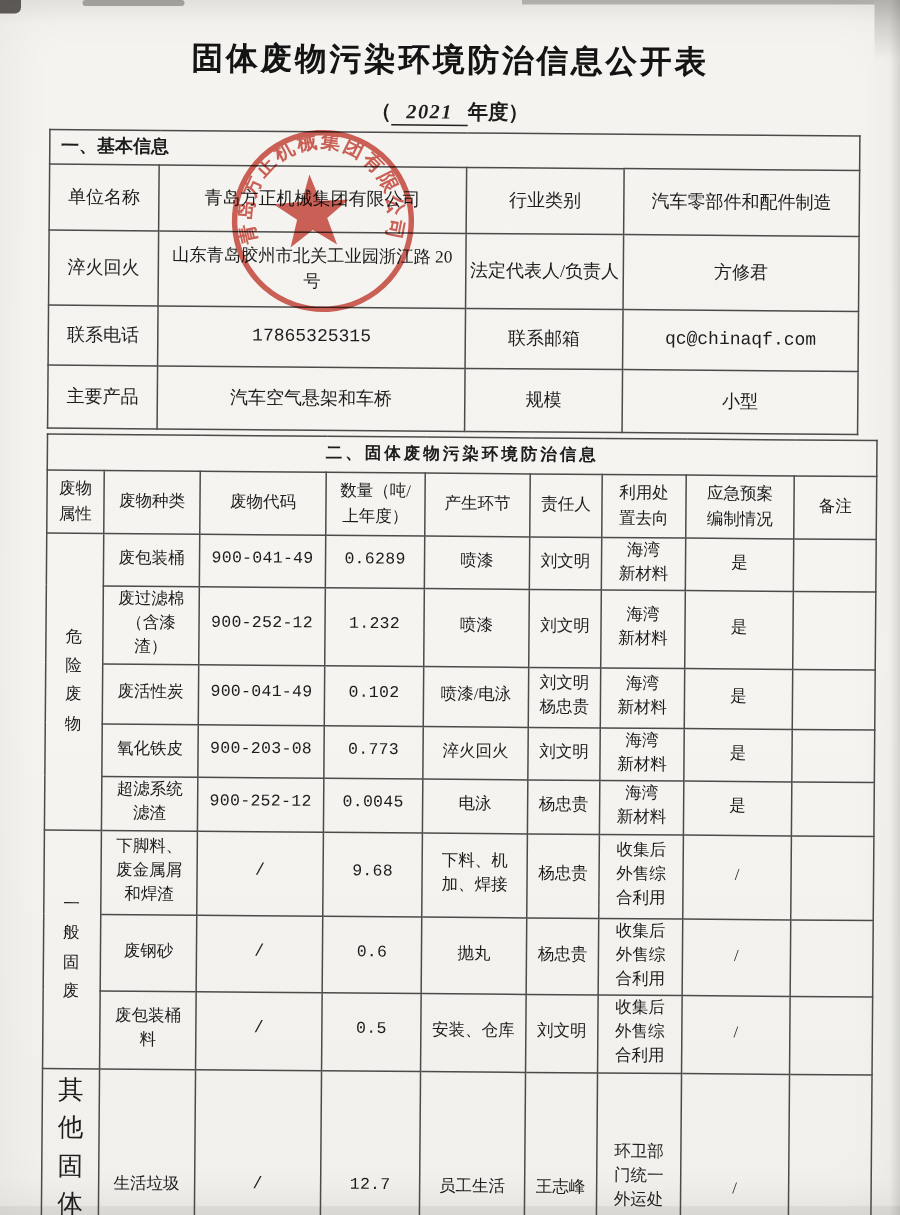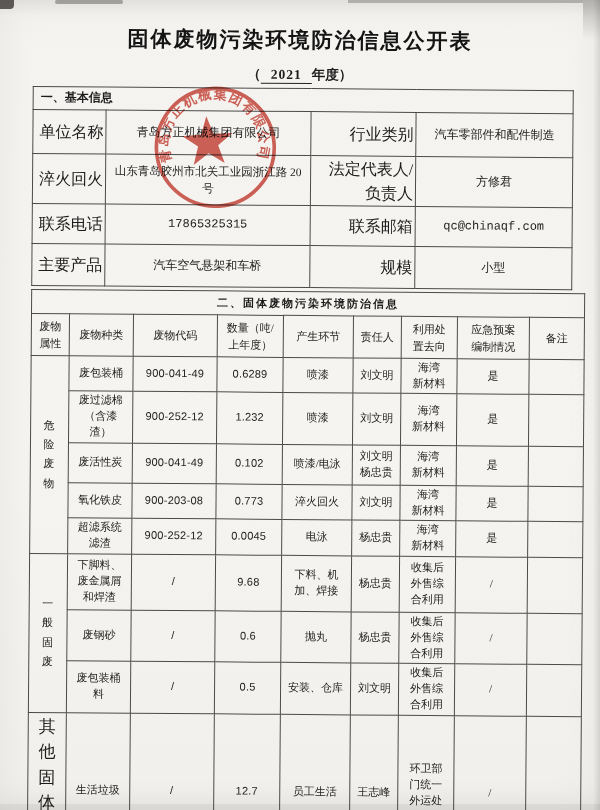--- a/index.html
+++ b/index.html
@@ -5,36 +5,36 @@
   html,body{margin:0;padding:0;}
   body{width:600px;height:810px;overflow:hidden;font-family:"Liberation Serif","DejaVu Serif",serif;}
   .page{position:relative;width:600px;height:810px;overflow:hidden;
     background:linear-gradient(180deg,#e9e7e3 0,#f4f3ef 16px,#f5f4f0 55%,#f1f0ec 97%,#eceae6 100%);
     box-shadow:inset 0 0 40px rgba(0,0,0,0.06);}
   .sheet{position:absolute;inset:0;transform:rotate(0.45deg);transform-origin:300px 60px;color:#1d1d1d;}
 
   .doc-title{position:absolute;top:26px;left:0;width:100%;text-align:center;
     font-size:21px;font-weight:bold;letter-spacing:2px;color:#141414;}
   .subtitle{position:absolute;top:66px;left:0;width:100%;text-align:center;font-size:13.5px;font-weight:bold;}
-  .subtitle .yr{display:inline-block;padding:0 10px;border-bottom:1.3px solid #222;font-weight:bold;letter-spacing:1px;}
+  .subtitle .yr{display:inline-block;padding:0 10px;border-bottom:1.3px solid #222;font-weight:bold;letter-spacing:1px;font-style:italic;}
 
   table{position:absolute;border-collapse:collapse;table-layout:fixed;}
   td{border:1px solid #4b4b4b;text-align:center;vertical-align:middle;
      white-space:pre-line;padding:1px 2px;line-height:1.45;overflow:hidden;}
   #t1{left:33px;top:88px;width:540px;border:1.4px solid #333;}
   #t2{left:33px;top:291px;width:553px;border:1.4px solid #333;}
   .band1{text-align:left;padding-left:7px;font-weight:bold;font-size:12.5px;}
   .band2{text-align:center;font-weight:bold;font-size:13.5px;letter-spacing:2px;}
   #t1 td{font-size:12px;}
-  #t1 .lbl{font-size:16px;text-align:right;}
+  #t1 .lbl{font-size:12px;}
   #t1 .addr{font-size:11.5px;}
   .mono{font-family:"Liberation Mono","DejaVu Sans Mono",monospace;font-size:12px;letter-spacing:0;}
   #t2 td{font-size:11px;}
   #t2 .hd{font-size:11px;line-height:1.5;}
-  .num{font-family:Liberation Sans, sans-serif;font-size:10.5px;letter-spacing:0.2px;}
+  .num{font-family:Liberation Mono, monospace;font-size:10.5px;letter-spacing:0.2px;}
   .vert{font-size:11.5px;line-height:1.75;letter-spacing:1px;}
 
   .stamp{position:absolute;left:150px;top:82px;width:132px;height:132px;
     opacity:0.8;mix-blend-mode:multiply;transform:rotate(-4deg);pointer-events:none;}
 
   .artifact{position:absolute;pointer-events:none;}
   .a-corner-tl{left:0;top:0;width:14px;height:9px;background:rgba(45,42,40,0.75);border-radius:0 0 4px 0;}
   .a-strip1{left:55px;top:0;width:68px;height:4px;background:rgba(80,78,75,0.45);border-radius:2px;}
   .a-strip2{left:348px;top:0;width:235px;height:3px;background:rgba(95,92,90,0.38);}
   .a-corner-tr{left:583px;top:0;width:17px;height:40px;background:linear-gradient(180deg,rgba(110,108,105,0.4),rgba(110,108,105,0));}

